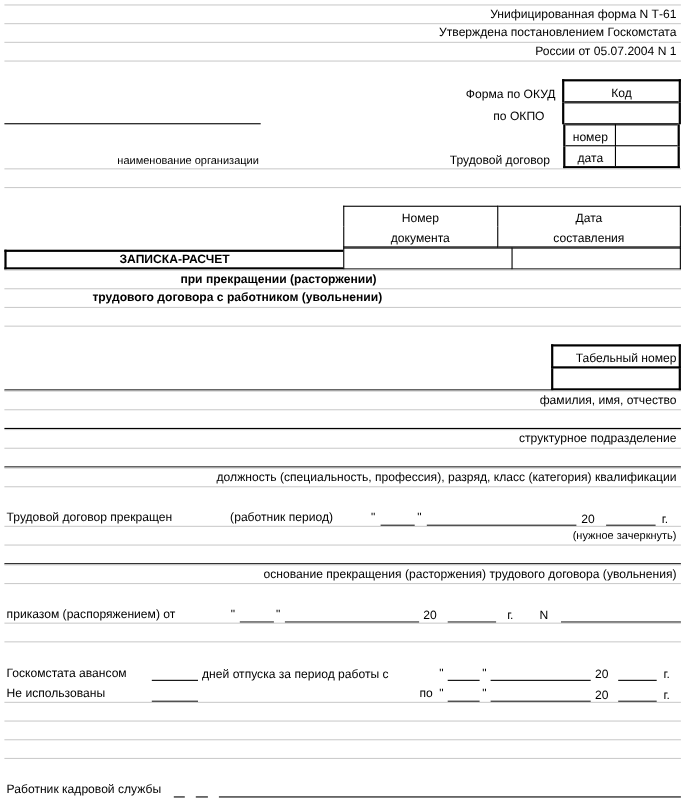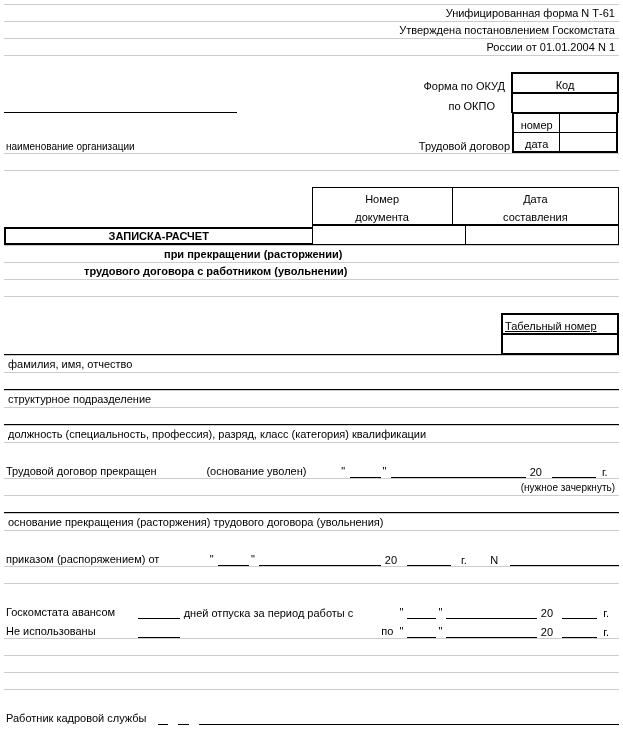--- a/index.html
+++ b/index.html
@@ -8,21 +8,21 @@
     font-family: Arial, sans-serif;
     font-size: 11px;
     color: #000;
     background: #fff;
     width: 615px;
   }
   .row { display: flex; border-top: 1px solid #ccc; min-height: 16px; align-items: center; }
   .row:last-child { border-bottom: 1px solid #ccc; }
   .cell { flex: 1; padding: 1px 4px; }
   .right { text-align: right; width: 100%; }
-  .center { text-align: left; }
+  .center { text-align: right; }
   .bold { font-weight: bold; }
 
   .doc-table td { border: 1px solid #000; padding: 2px 6px; font-size: 11px; text-align: center; height: 14px;}
   .doc-table td.top { border-bottom: none; }
   .doc-table td.bot { border-top: none; height: 16px;}
 
   .tab-box { border: 2px solid #000; padding: 1px 6px; font-size: 11px; }
 
   .underline-cell { border-bottom: 1px solid #000; min-width: 20px; height: 14px; }
   .quote { padding: 0 2px; }
@@ -36,21 +36,21 @@
 </head>
 <body>
 
 <div class="row">
     <div class="cell right">Унифицированная форма N Т-61</div>
   </div>
 <div class="row">
     <div class="cell right">Утверждена постановлением Госкомстата</div>
   </div>
 <div class="row">
-    <div class="cell right">России от 01.01.2004 N 1</div>
+    <div class="cell right">России от 05.07.2004 N 1</div>
   </div>
 <div class="grayline"></div>
 
 <table class="line">
   <tbody>
       <tr>
     <td style="width:60%"></td>
     <td style="text-align:right;padding-right:6px">Форма по ОКУД</td>
     <td style="width:100px; border:1px solid #000; border-top:2px solid #000; border-right:2px solid #000; border-left:2px solid #000; text-align:center;margin-top:40px;">Код</td>
   </tr>
@@ -60,21 +60,21 @@
   <tbody>
       <tr>
     <td style="width:38%; border-bottom:1px solid #000;"></td>
     <td style="width:22%"></td>
     <td style="text-align:right;padding-right:16px;">по ОКПО</td>
     <td style="width:100px; border:1px solid #000; border-right:2px solid #000; border-left:2px solid #000;"></td>
   </tr>
   <tr>
     <td class="center" style="font-size:10px;">наименование организации</td>
     <td></td>
-    <td style="text-align:right;padding-right:2px;">Трудовой договор</td>
+    <td style="text-align:right;padding-right:12px;">Трудовой договор</td>
     <td style="width:100px; padding:0;">
       <table style="width:100%;border-collapse:collapse;">
         <tbody>
               <tr>
                 <td style="border:1px solid #000;border-left:2px solid #000;width:45%;text-align:center;font-size:11px;">номер</td>
             <td style="border:1px solid #000;border-right:2px solid #000;"></td>
               </tr>
         <tr>
                 <td style="border:1px solid #000;border-left:2px solid #000;border-bottom:2px solid #000;text-align:center;font-size:11px;">дата</td>
             <td style="border:1px solid #000;border-right:2px solid #000;border-bottom:2px solid #000;"></td>
@@ -132,21 +132,21 @@
     <div class="cell bold" style="padding-left:80px;">трудового договора с работником (увольнении)</div>
   </div>
 
 <div class="grayline"></div>
 <div class="grayline"></div>
 
 <table class="line">
   <tbody>
       <tr>
     <td></td>
-    <td style="width:110px;text-decoration:underline;" class="tab-box center">Табельный номер</td>
+    <td style="width:110px;" class="tab-box center">Табельный номер</td>
   </tr>
   <tr>
     <td style="border-bottom:1px solid #000;"></td>
     <td class="tab-box" style="border-top:1px solid #000;"></td>
   </tr>
 </tbody>
   </table>
 <div class="row">
     <div class="cell center">фамилия, имя, отчество</div>
   </div>
@@ -162,21 +162,21 @@
 <div class="row">
     <div class="cell center">должность (специальность, профессия), разряд, класс (категория) квалификации</div>
   </div>
 
 <div class="grayline"></div>
 
 <table class="line">
   <tbody>
       <tr>
     <td>Трудовой договор прекращен</td>
-    <td>(основание уволен)</td>
+    <td>(работник период)</td>
     <td class="quote">"</td>
         <td class="underline-cell"></td>
         <td class="quote">"</td>
     <td class="underline-cell" style="min-width:100px"></td>
     <td style="padding:0 4px">20</td>
     <td class="underline-cell" style="min-width:30px"></td>
     <td style="padding:0 6px">г.</td>
   </tr>
 </tbody>
   </table>

